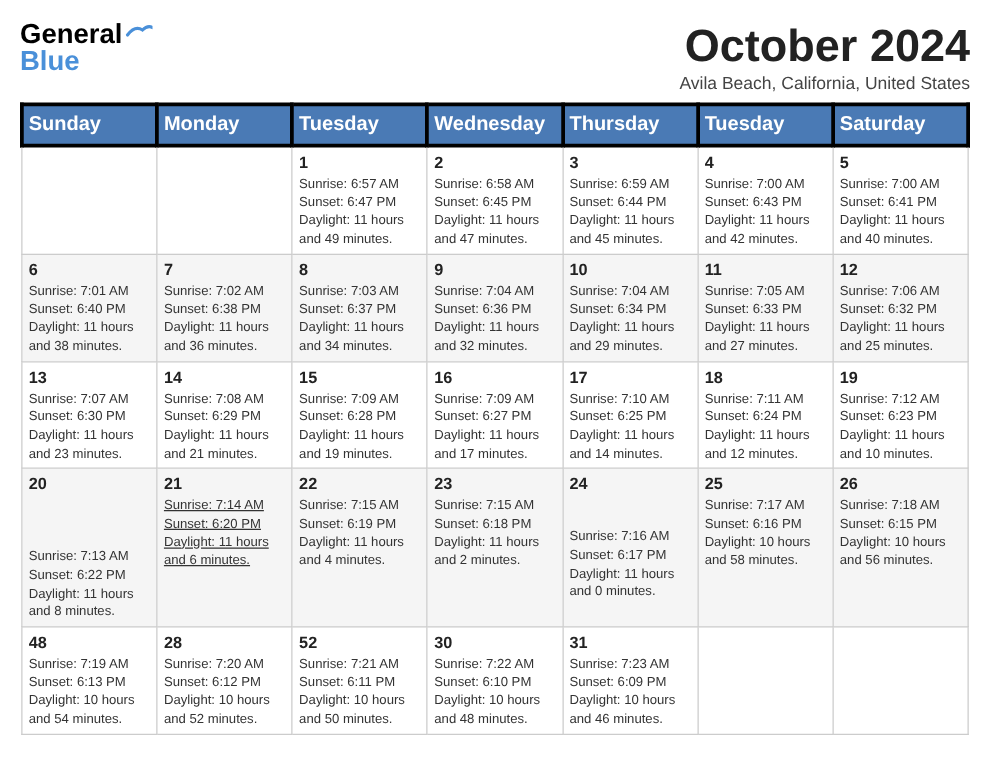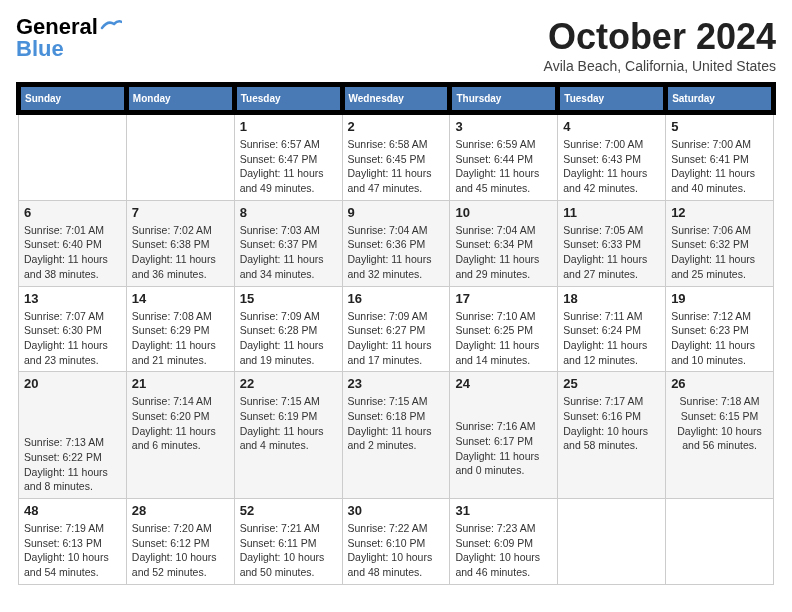--- a/index.html
+++ b/index.html
@@ -37,23 +37,23 @@
     .calendar {
       width: 100%;
       border-collapse: collapse;
       font-size: 11px;
     }
     .calendar th {
       background: #4a7ab5;
       color: #fff;
       padding: 6px 4px;
       text-align: left;
-      font-size: 10px;
+      font-size: 16px;
       font-weight: bold;
-      border: 5px solid #000000;
+      border: 3px solid #000000;
       margin-top: 20px;
     }
     .calendar td {
       border: 1px solid #ccc;
       vertical-align: top;
       padding: 4px 5px;
       width: 108px;
       min-height: 80px;
       background: #fff;
     }
@@ -231,21 +231,21 @@
       </tr>
       <tr>
         <td>
           <div class="day-num">20</div>
           <div class="day-info" style="white-space: pre-line; margin-top: 44px;">Sunrise: 7:13 AM
 Sunset: 6:22 PM
 Daylight: 11 hours and 8 minutes.</div>
         </td>
         <td>
           <div class="day-num">21</div>
-          <div class="day-info" style="white-space: pre-line;">Sunrise: 7:14 AM
+          <div class="day-info" style="white-space: pre-line; text-decoration: underline;">Sunrise: 7:14 AM
 Sunset: 6:20 PM
 Daylight: 11 hours and 6 minutes.</div>
         </td>
         <td>
           <div class="day-num">22</div>
           <div class="day-info" style="white-space: pre-line;">Sunrise: 7:15 AM
 Sunset: 6:19 PM
 Daylight: 11 hours and 4 minutes.</div>
         </td>
         <td>
@@ -261,21 +261,21 @@
 Daylight: 11 hours and 0 minutes.</div>
         </td>
         <td>
           <div class="day-num">25</div>
           <div class="day-info" style="white-space: pre-line;">Sunrise: 7:17 AM
 Sunset: 6:16 PM
 Daylight: 10 hours and 58 minutes.</div>
         </td>
         <td>
           <div class="day-num">26</div>
-          <div class="day-info" style="white-space: pre-line; text-align: center;">Sunrise: 7:18 AM
+          <div class="day-info" style="white-space: pre-line;">Sunrise: 7:18 AM
 Sunset: 6:15 PM
 Daylight: 10 hours and 56 minutes.</div>
         </td>
       </tr>
       <tr>
         <td>
           <div class="day-num">48</div>
           <div class="day-info" style="white-space: pre-line;">Sunrise: 7:19 AM
 Sunset: 6:13 PM
 Daylight: 10 hours and 54 minutes.</div>

